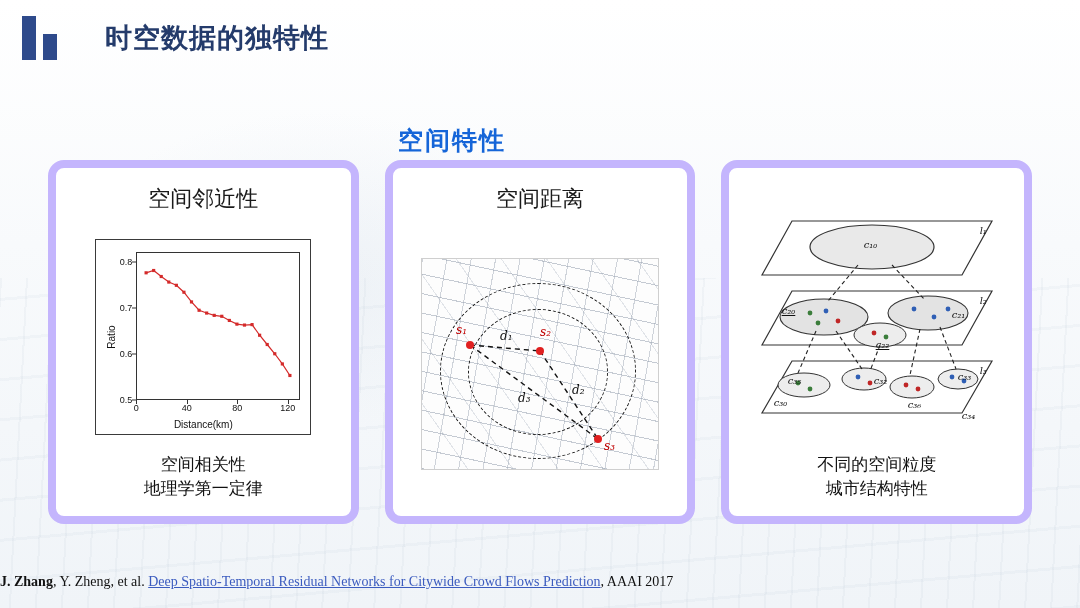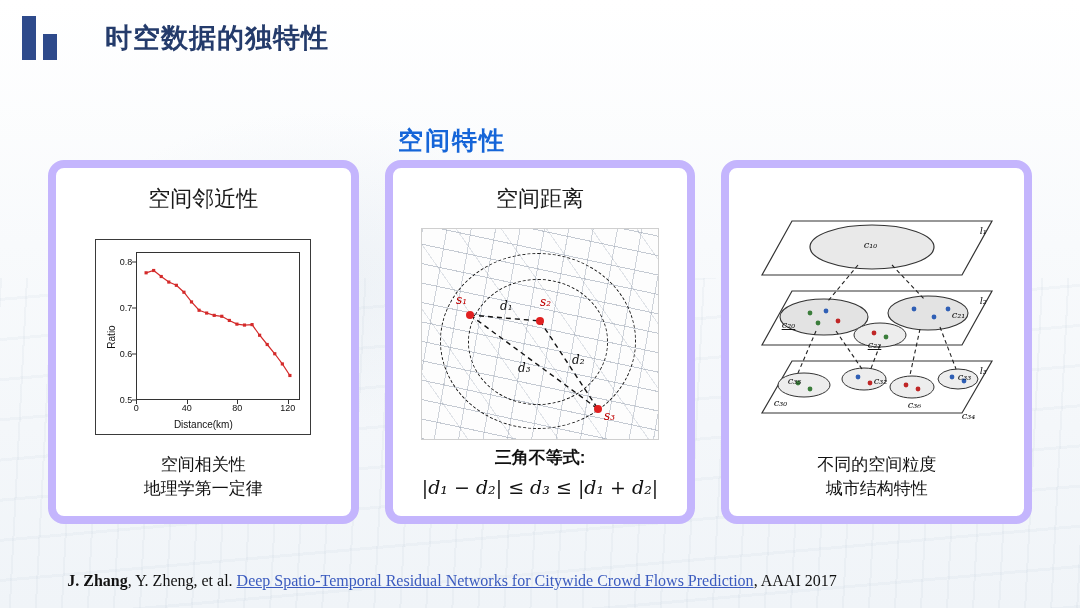--- a/index.html
+++ b/index.html
@@ -98,21 +98,21 @@
   .pt-label { position:absolute; font-family:"DejaVu Serif", serif; font-style:italic; font-size:12px; color:#c00000; }
   .dist-label { position:absolute; font-family:"DejaVu Serif", serif; font-style:italic; font-size:12px; color:#111; }
 
   
   .hier-wrap { width:250px; height:206px; position:relative; }
   .lbl { position:absolute; font-family:"DejaVu Serif", serif; font-style:italic; font-size:10px; color:#111; }
 
   
   .citation {
     position:absolute; bottom:18px; left:0; width:100%;
-    text-align:center; font-size:16px; color:#111;
+    font-size:14px; color:#111;
     font-family:"Liberation Serif", serif;
   }
   .citation .bold { font-weight:bold; }
   .citation .link { color:#3b5bbf; text-decoration:underline; }
 </style>
 </head>
 <body>
 
 <div class="bg-art"></div>
 
@@ -210,24 +210,20 @@
 
           <div class="pt-label" style="left:34px; top:64px;">s₁</div>
           <div class="pt-label" style="left:118px; top:66px;">s₂</div>
           <div class="pt-label" style="left:182px; top:180px;">s₃</div>
 
           <div class="dist-label" style="left:78px; top:70px;">d₁</div>
           <div class="dist-label" style="left:150px; top:124px;">d₂</div>
           <div class="dist-label" style="left:96px; top:132px;">d₃</div>
         </div>
       </div>
-      <div class="card-footer">
-        <div class="strong">三角不等式:</div>
-        <div class="formula">|d₁ − d₂| ≤ d₃ ≤ |d₁ + d₂|</div>
-      </div>
     </div>
 
     <div class="card">
       <div class="card-figure">
         <div class="hier-wrap">
           <svg style="position:absolute;inset:0;" width="250" height="206">
 
             <polygon points="40,8 240,8 210,62 10,62" fill="#ffffff" fill-opacity="0.75" stroke="#333" stroke-width="1.2"></polygon>
             <ellipse cx="120" cy="34" rx="62" ry="22" fill="#e9e9e9" stroke="#333" stroke-width="1.2"></ellipse>
 
@@ -269,23 +265,23 @@
               <circle cx="154" cy="172" r="2.4" fill="#c02626"></circle>
               <circle cx="166" cy="176" r="2.4" fill="#c02626"></circle>
               <circle cx="200" cy="164" r="2.4" fill="#2f5fb5"></circle>
               <circle cx="212" cy="168" r="2.4" fill="#2f5fb5"></circle>
             </g>
           </svg>
           <div class="lbl" style="left:112px; top:26px;">c₁₀</div>
           <div class="lbl" style="left:228px; top:12px;">l₁</div>
           <div class="lbl" style="left:228px; top:82px;">l₂</div>
           <div class="lbl" style="left:228px; top:152px;">l₃</div>
-          <div class="lbl" style="left:30px; top:106px;text-decoration:underline;">c₂₀</div>
+          <div class="lbl" style="left:30px; top:92px;text-decoration:underline;">c₂₀</div>
           <div class="lbl" style="left:200px; top:96px;">c₂₁</div>
-          <div class="lbl" style="left:116px; top:126px;text-decoration:underline;">c₂₂</div>
+          <div class="lbl" style="left:124px; top:126px;text-decoration:underline;">c₂₂</div>
           <div class="lbl" style="left:22px; top:184px;">c₃₀</div>
           <div class="lbl" style="left:36px; top:162px;">c₃₅</div>
           <div class="lbl" style="left:122px; top:162px;">c₃₂</div>
           <div class="lbl" style="left:206px; top:158px;">c₃₃</div>
           <div class="lbl" style="left:210px; top:180px;margin-top:17px;">c₃₄</div>
           <div class="lbl" style="left:156px; top:186px;">c₃₆</div>
         </div>
       </div>
       <div class="card-footer">
         <div>不同的空间粒度</div>

